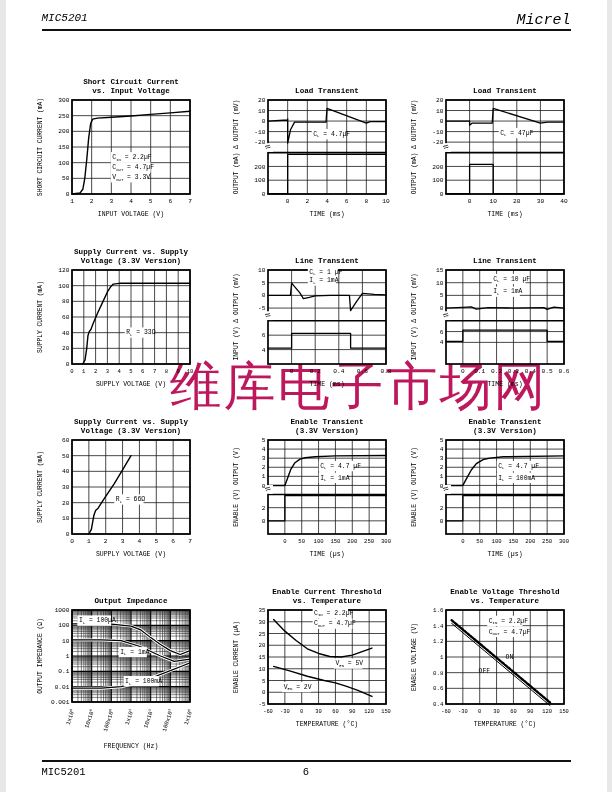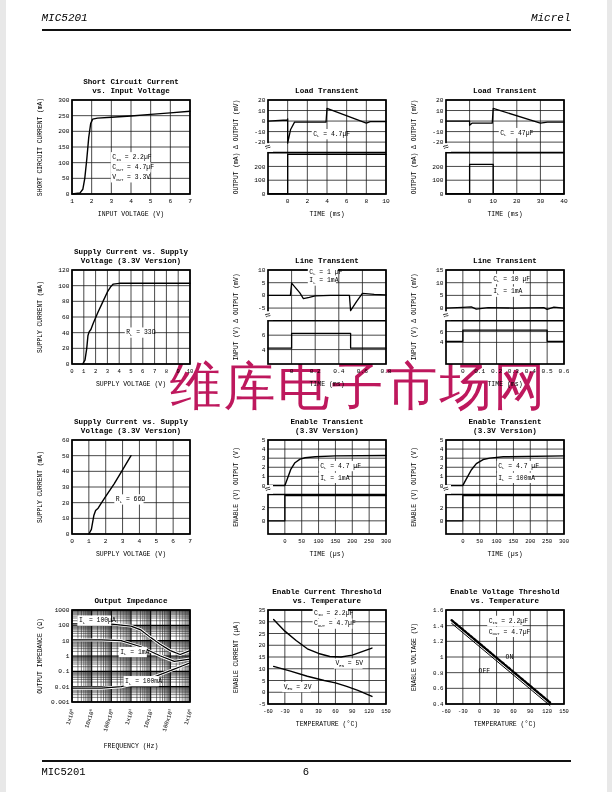--- a/index.html
+++ b/index.html
@@ -1,19 +1,19 @@
 <!DOCTYPE html>
 <html><head>
 <meta charset="utf-8">
 <style>
   html,body{margin:0;padding:0;background:#e8e8e8;}
   .page{position:relative;width:601px;height:792px;background:#ffffff;margin:0 auto;
         font-family:Liberation Mono, monospace;color:#000;overflow:hidden;}
   .hdr-left{position:absolute;left:36px;top:12px;font-size:11px;font-style:italic;}
-  .hdr-right{position:absolute;right:36px;top:12px;font-size:11px;font-style:italic;}
+  .hdr-right{position:absolute;right:36px;top:12px;font-size:15px;font-style:italic;}
   .hdr-rule{position:absolute;left:36px;right:36px;top:29px;height:1.5px;background:#111;}
   .ftr-rule{position:absolute;left:36px;right:36px;top:760px;height:1.5px;background:#111;}
   .ftr-left{position:absolute;left:36px;top:766px;font-size:10.5px;}
   .ftr-center{position:absolute;left:0;right:0;top:766px;text-align:center;font-size:10.5px;}
   .ftr-right{position:absolute;right:36px;top:766px;font-size:10.5px;margin-top:37px;}
   .watermark{position:absolute;left:164px;top:352px;font-size:52px;letter-spacing:2px;
              color:#be185d;z-index:0;white-space:nowrap;}
   .charts{position:absolute;left:26px;top:74px;display:grid;z-index:1;
           grid-template-columns:196px 178px 196px;
           grid-template-rows:170px 170px 170px 178px;text-align:right;}

